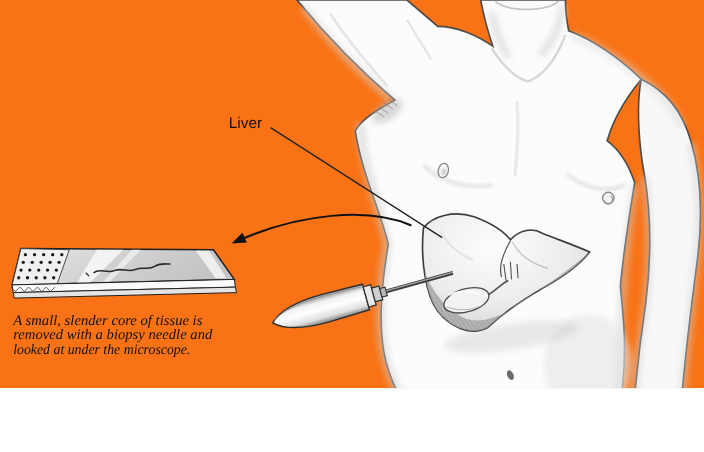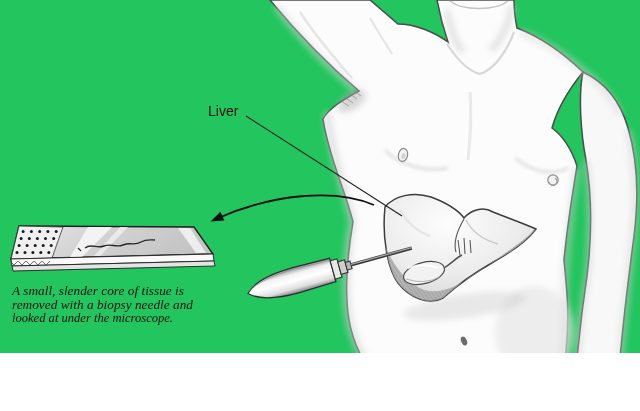--- a/index.html
+++ b/index.html
@@ -1,16 +1,16 @@
 <!DOCTYPE html>
 <html><head>
 <meta charset="utf-8">
 <style>
   html,body{margin:0;padding:0;background:#fff;}
-  #stage{position:relative;width:640px;height:353px;background:#22c55e;overflow:hidden;}
+  #stage{position:relative;width:640px;height:353px;background:#f97316;overflow:hidden;}
   svg{position:absolute;left:0;top:0;}
   .cap{font:italic 13.2px "Liberation Serif", serif;}
   .lbl{font:14px "Liberation Sans", sans-serif;}
 </style>
 </head>
 <body>
 
 <div id="stage">
 <svg width="640" height="411" viewBox="0 0 640 411">
   <defs>

